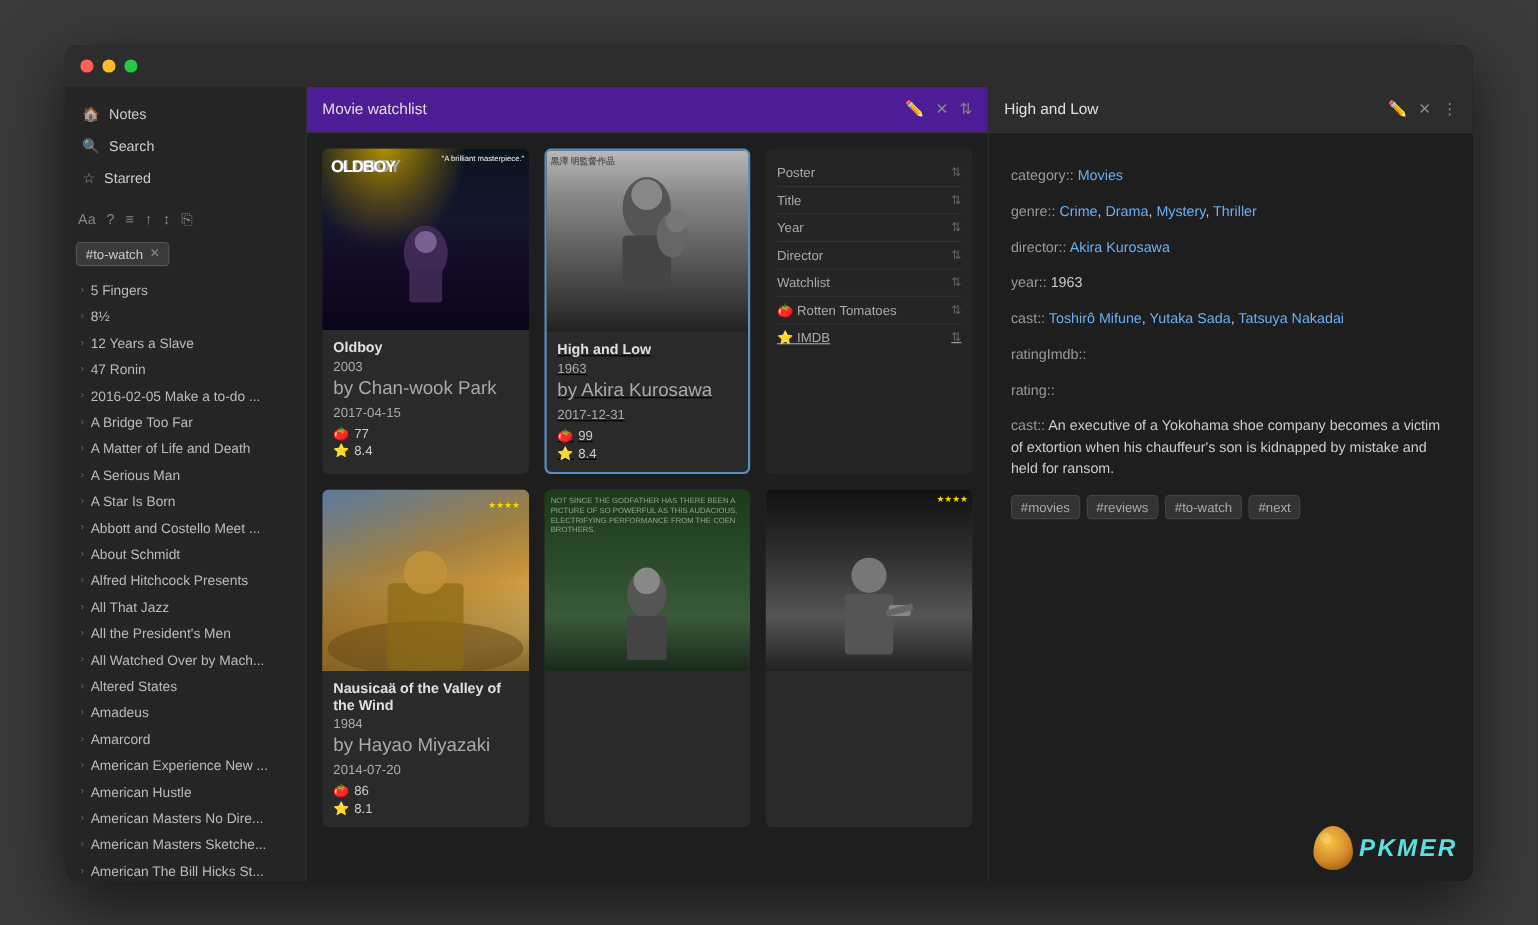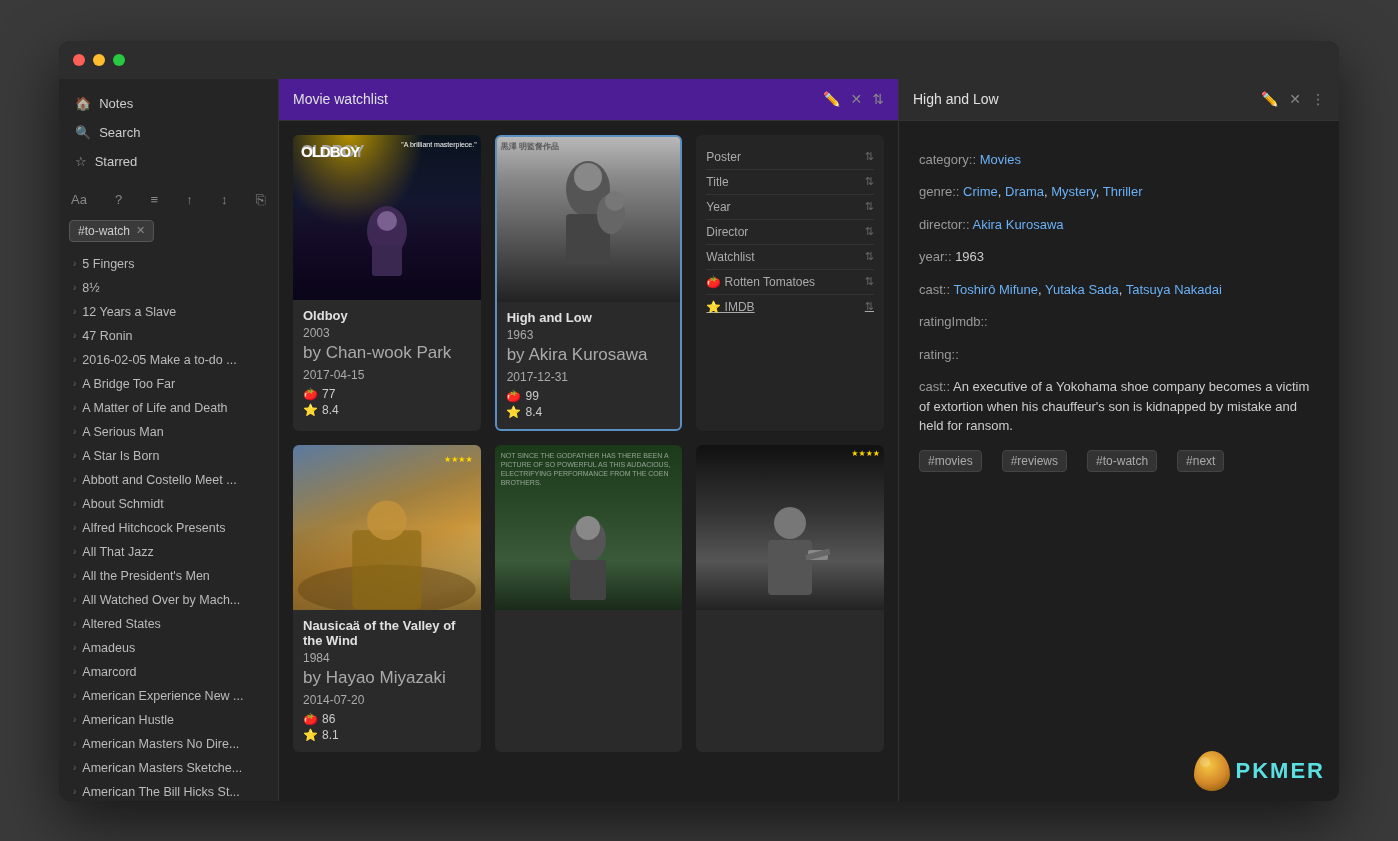--- a/index.html
+++ b/index.html
@@ -63,21 +63,20 @@
       color: #ccc;
       font-size: 13px;
       cursor: pointer;
     }
     .sidebar-nav-item .icon { font-size: 13px; opacity: 0.7; }
     .sidebar-toolbar {
       display: flex;
       align-items: center;
       padding: 6px 12px;
       gap: 10px;
-      justify-content: space-between;
     }
     .sidebar-toolbar .tool-icon {
       color: #888;
       font-size: 13px;
       cursor: pointer;
     }
     .sidebar-filter {
       padding: 6px 10px;
       display: flex;
       align-items: center;
@@ -162,20 +161,21 @@
     .movie-grid::-webkit-scrollbar { width: 4px; }
     .movie-grid::-webkit-scrollbar-thumb { background: #555; border-radius: 2px; }
     .movie-card {
       background: #2a2a2a;
       border-radius: 6px;
       overflow: hidden;
       cursor: pointer;
     }
     .movie-card.selected {
       border: 2px solid #5a8fc4;
+      text-decoration: underline;
     }
     .movie-card.column-settings {
       background: #252525;
       padding: 10px;
     }
     .movie-info {
       padding: 8px 10px;
     }
     .movie-title-card {
       color: #e0e0e0;
@@ -263,21 +263,21 @@
     .field-label {
       color: #999;
     }
     .field-link {
       color: #6ab0f5;
       text-decoration: none;
     }
     .tags-row {
       display: flex;
       flex-wrap: wrap;
-      gap: 20px;
+      gap: 6px;
       margin-top: 14px;
     }
     .tag {
       background: #333;
       border: 1px solid #444;
       border-radius: 4px;
       padding: 3px 8px;
       color: #aaa;
       font-size: 12px;
     }
@@ -683,21 +683,21 @@
 
         <div class="tags-row">
           <span class="tag">#movies</span>
           <span class="tag">#reviews</span>
           <span class="tag">#to-watch</span>
           <span class="tag">#next</span>
         </div>
       </div>
 
       <div style="position:relative;height:50px;">
-        <div style="position:absolute;bottom:10px;right:14px;display:flex;align-items:center;gap:6px;">
+        <div style="position:absolute;bottom:10px;right:14px;display:flex;align-items:center;gap:6px;font-style:italic;">
           <div style="width:36px;height:40px;background:radial-gradient(circle at 40% 35%,#f5c842,#d4882a 55%,#8b5a0a 90%);border-radius:50% 50% 50% 50% / 60% 60% 40% 40%;position:relative;">
             <div style="position:absolute;top:6px;left:6px;width:10px;height:10px;background:rgba(255,255,255,0.2);border-radius:50%;"></div>
           </div>
           <span style="color:#5ae0e0;font-size:22px;font-weight:800;letter-spacing:2px;">PKMER</span>
         </div>
       </div>
     </div>
   </div>
 </div>
 

